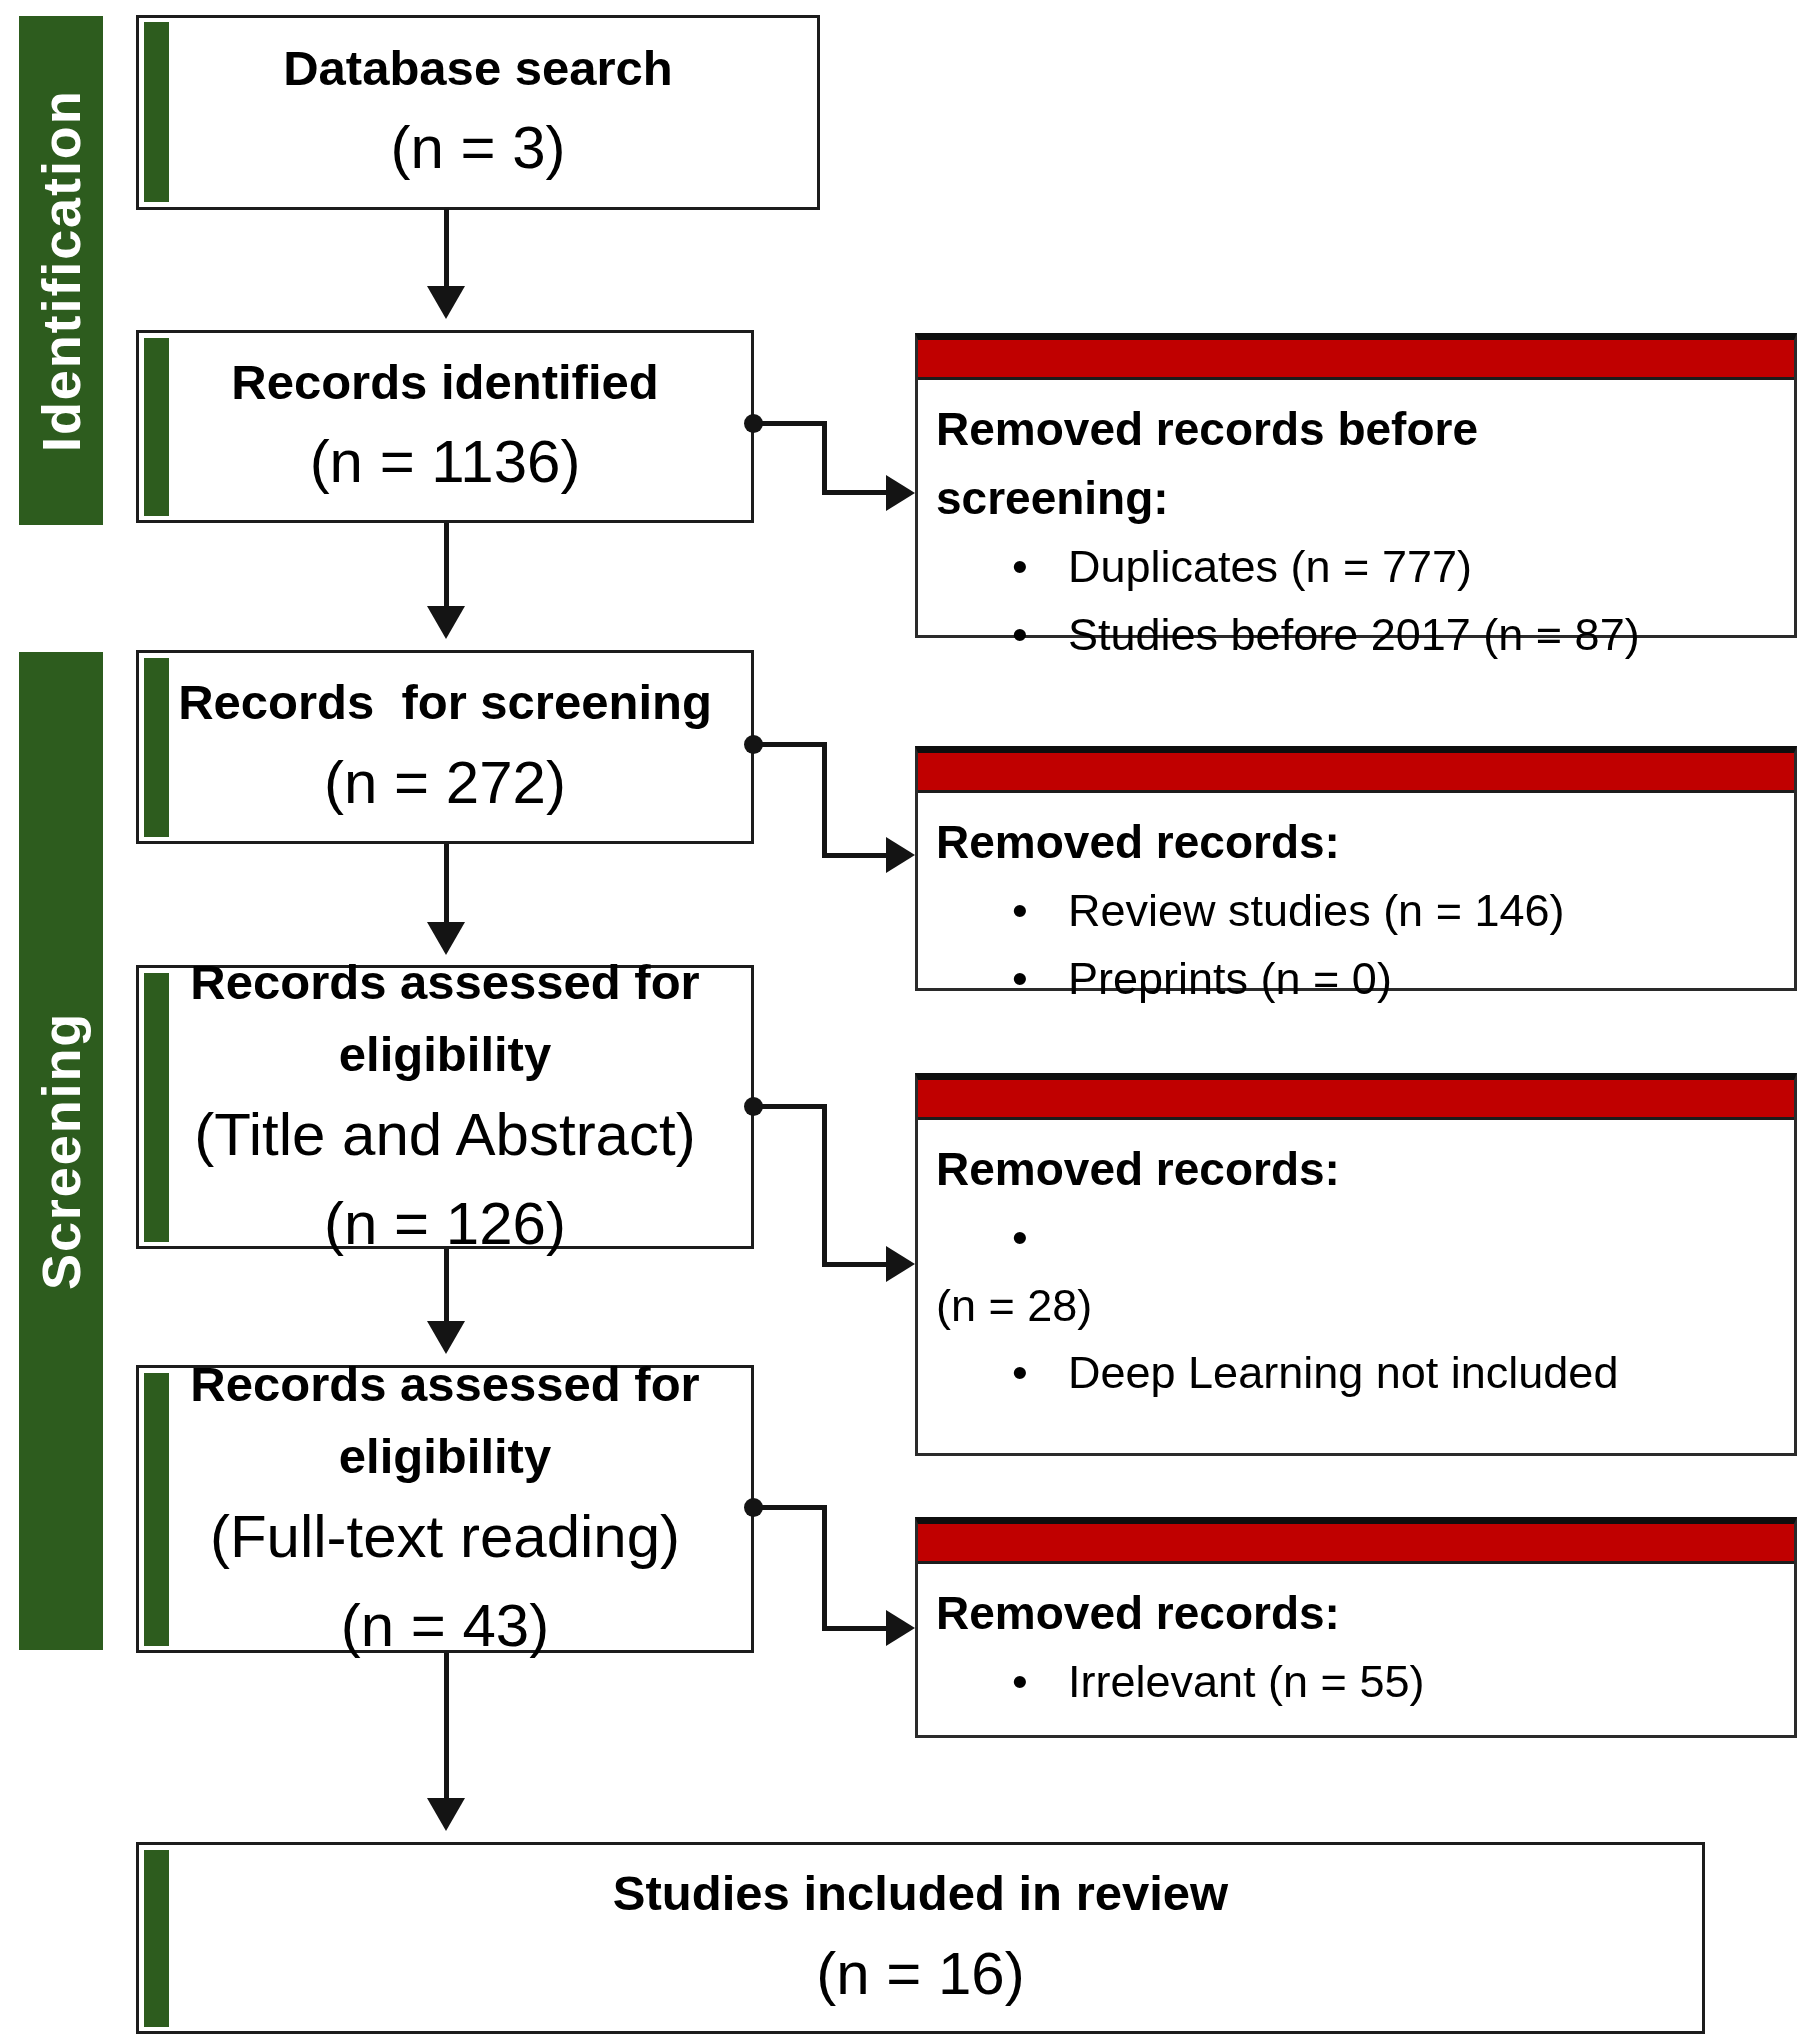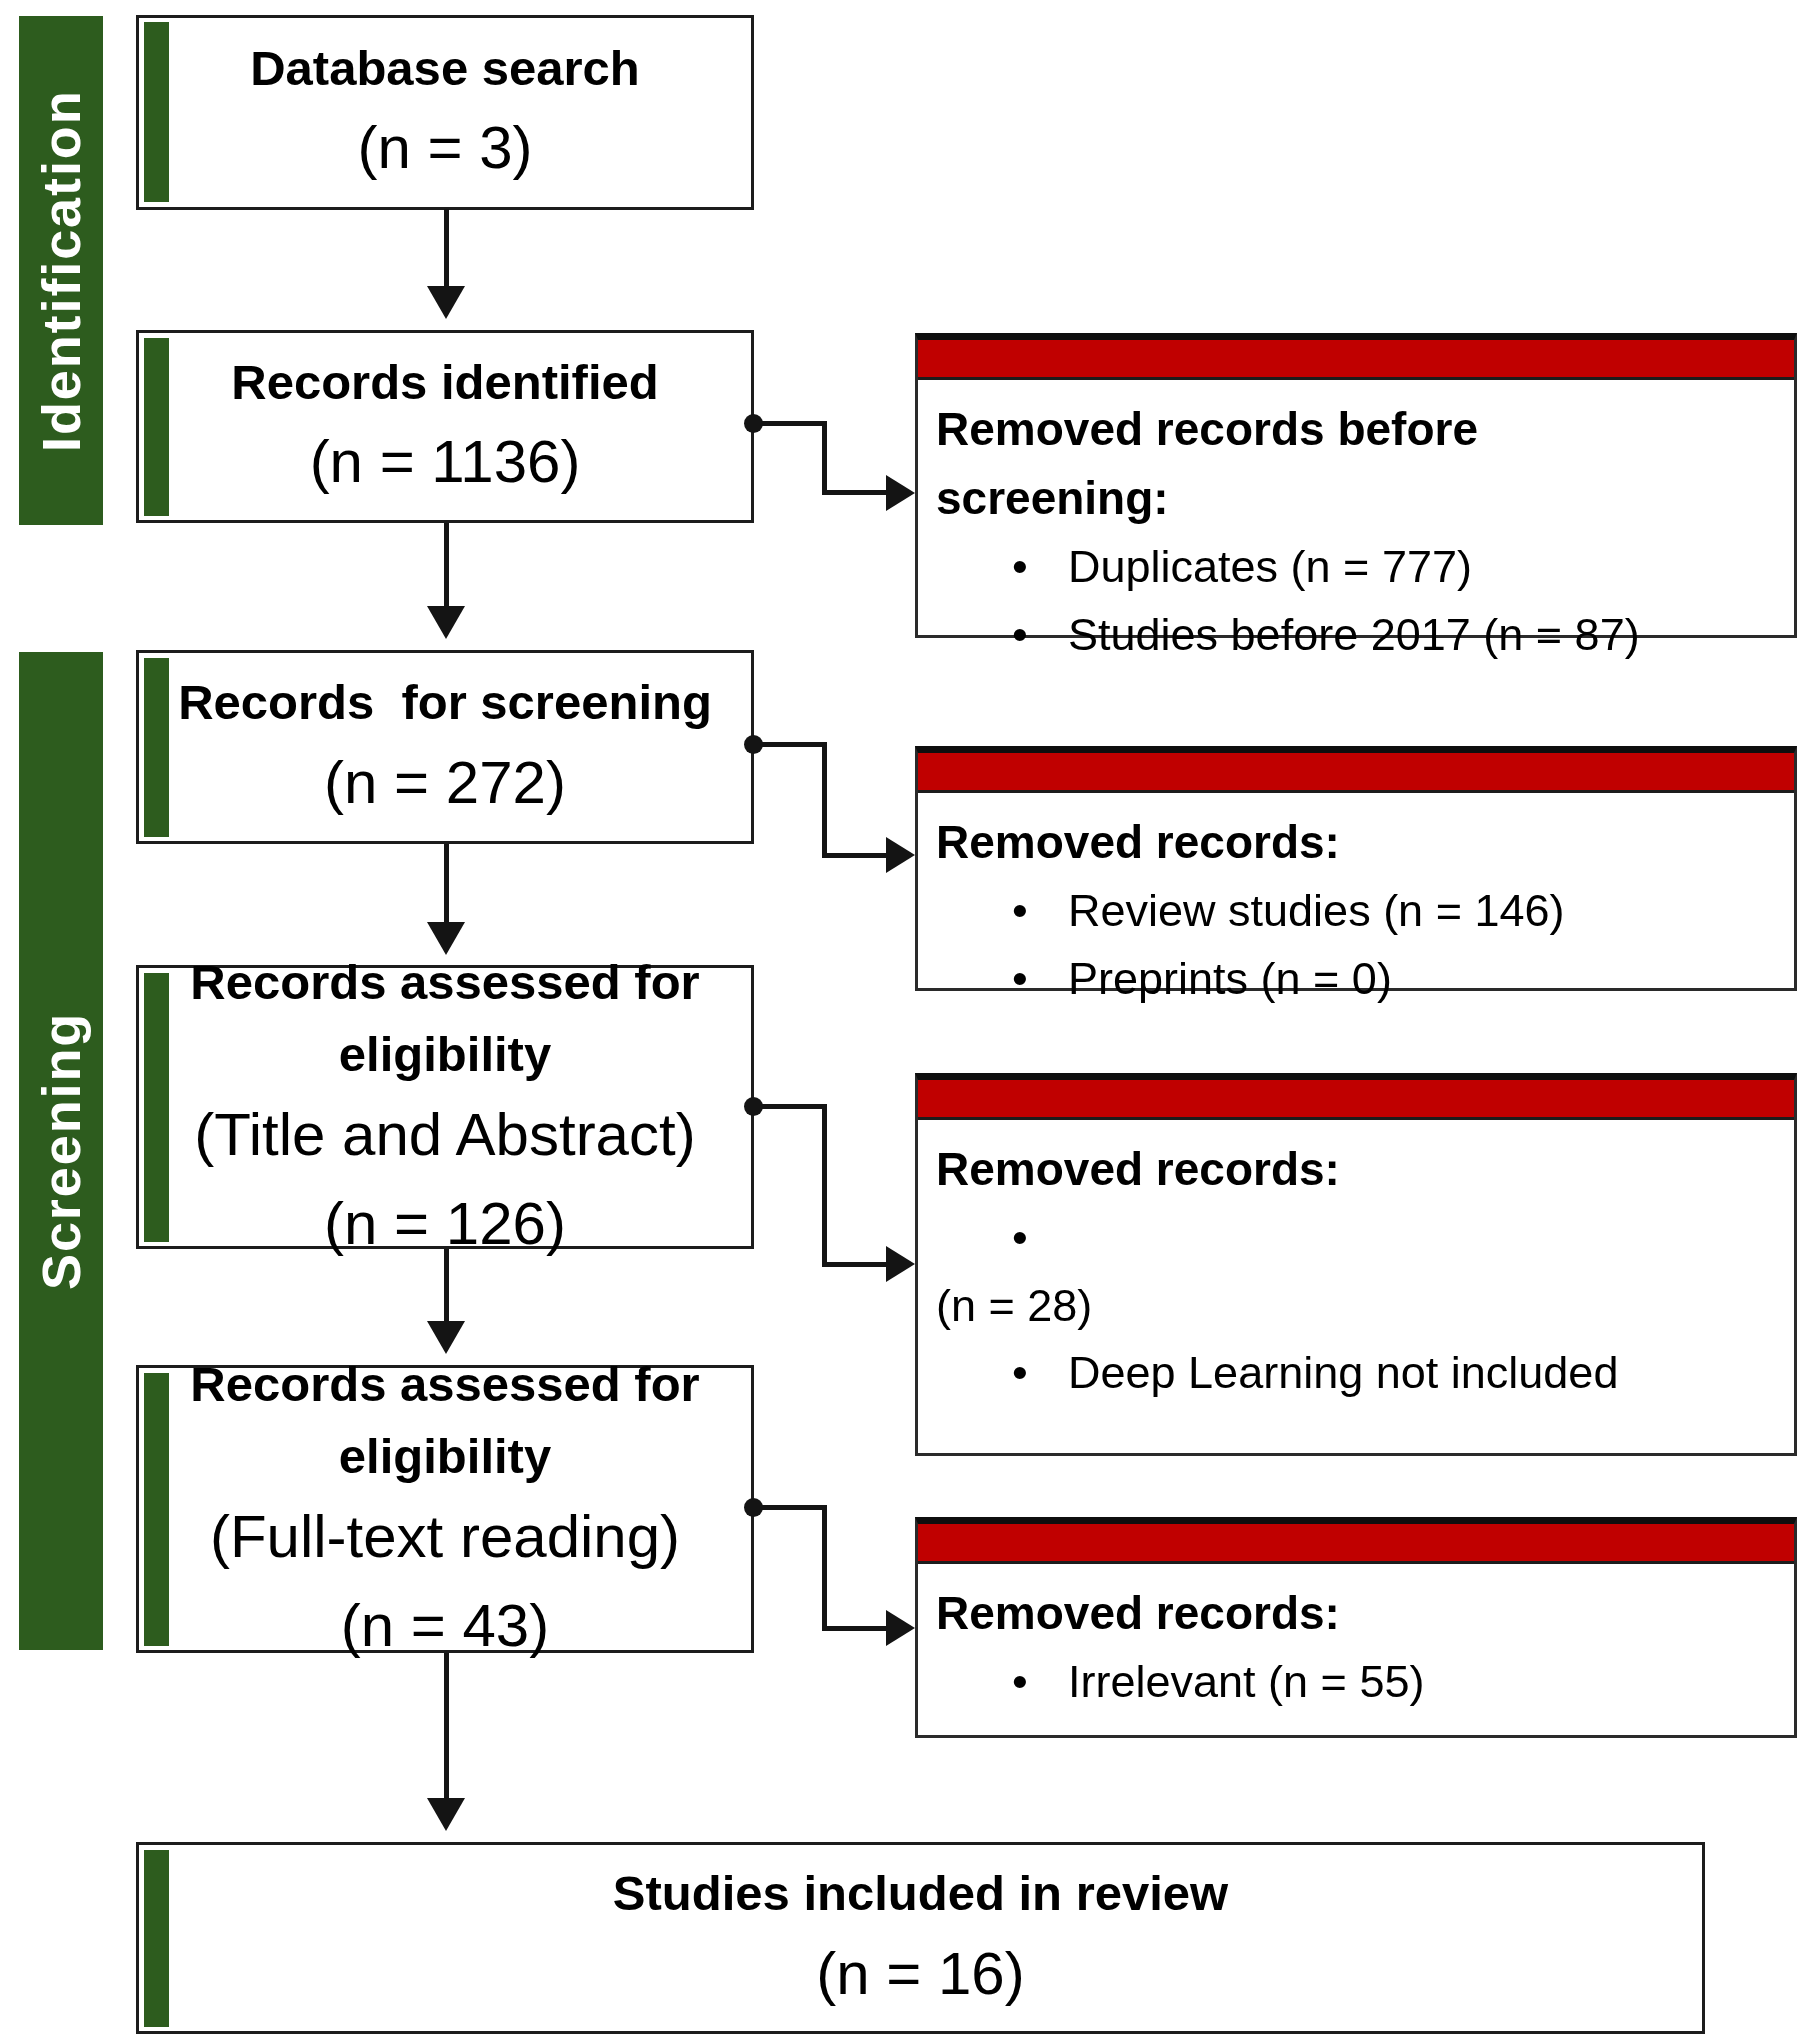--- a/index.html
+++ b/index.html
@@ -53,21 +53,21 @@
     border-left:29px solid var(--ink);}
 </style>
 </head>
 <body>
 
 <div id="canvas">
 
   <div class="stage-bar" style="left:19px;top:16px;width:84px;height:509px;">Identification</div>
   <div class="stage-bar" style="left:19px;top:652px;width:84px;height:998px;">Screening</div>
 
-  <div class="fbox" style="left:136px;top:14.7px;width:618px;height:195px;">
+  <div class="fbox" style="left:136px;top:14.7px;width:684px;height:195px;">
     <div class="accent"></div>
     <div class="t">Database search</div>
     <div class="r">(n = 3)</div>
   </div>
 
   <div class="seg" style="left:444px;top:209px;width:5.1px;height:77px;"></div>
   <div class="head-down" style="left:427px;top:286px;"></div>
 
   <div class="fbox" style="left:136px;top:330px;width:618px;height:193px;">
     <div class="accent"></div>

